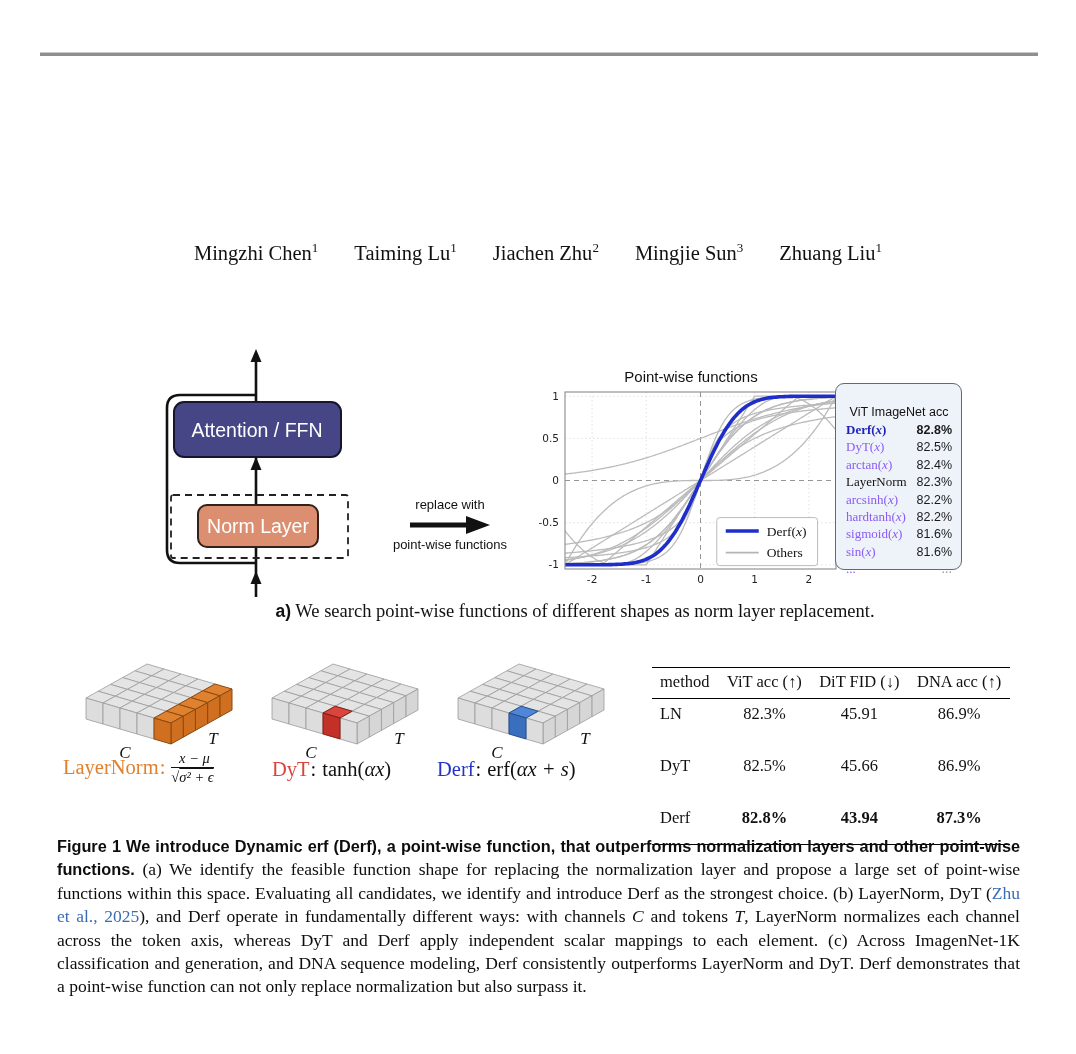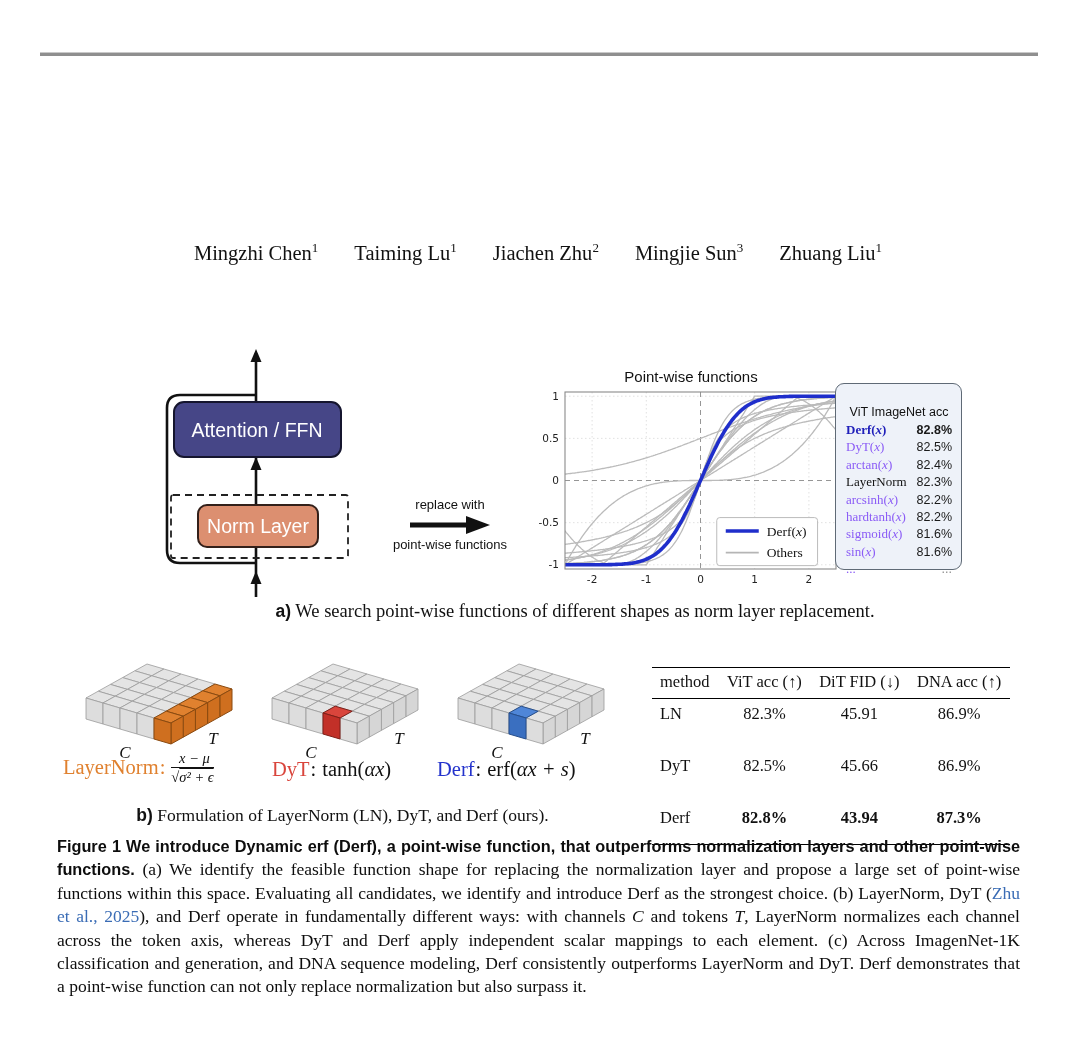--- a/index.html
+++ b/index.html
@@ -380,20 +380,16 @@
         </tr>
         <tr>
           <td class="m">Derf</td>
           <td class="bold">82.8%</td>
           <td class="bold">43.94</td>
           <td class="bold">87.3%</td>
         </tr>
       </tbody>
   </table>
 
-  <div class="cap" id="caption-b">
-    <span class="cap-prefix">b)</span>
-    <span class="cap-text">Formulation of LayerNorm (LN), DyT, and Derf (ours).</span>
-  </div>
 
   <p id="fig-caption"><span class="seg-bold">Figure 1 We introduce Dynamic erf (Derf), a point-wise function, that outperforms normalization layers and other point-wise functions.</span><span class="seg-normal"> (a) We identify the feasible function shape for replacing the normalization layer and propose a large set of point-wise functions within this space. Evaluating all candidates, we identify and introduce Derf as the strongest choice. (b) LayerNorm, DyT (</span><span class="seg-link">Zhu et al., 2025</span><span class="seg-normal">), and Derf operate in fundamentally different ways: with channels </span><span class="seg-math">C</span><span class="seg-normal"> and tokens </span><span class="seg-math">T</span><span class="seg-normal">, LayerNorm normalizes each channel across the token axis, whereas DyT and Derf apply independent scalar mappings to each element. (c) Across ImagenNet-1K classification and generation, and DNA sequence modeling, Derf consistently outperforms LayerNorm and DyT. Derf demonstrates that a point-wise function can not only replace normalization but also surpass it.</span></p>
 
 </div>
 
 </body></html>

